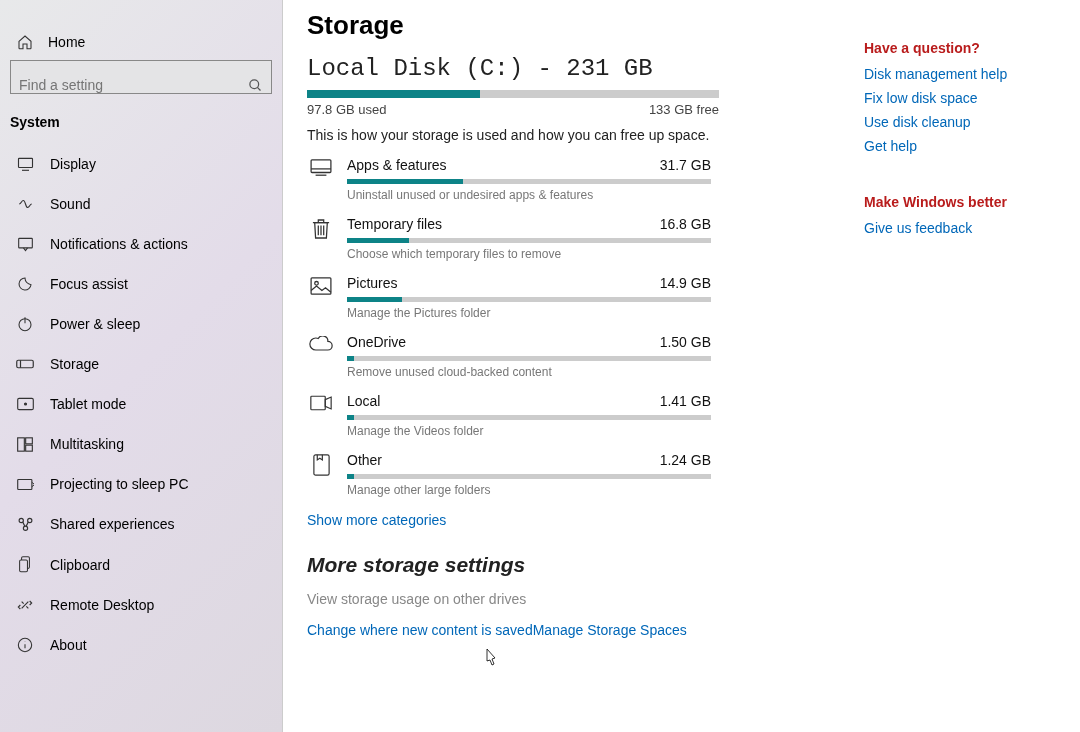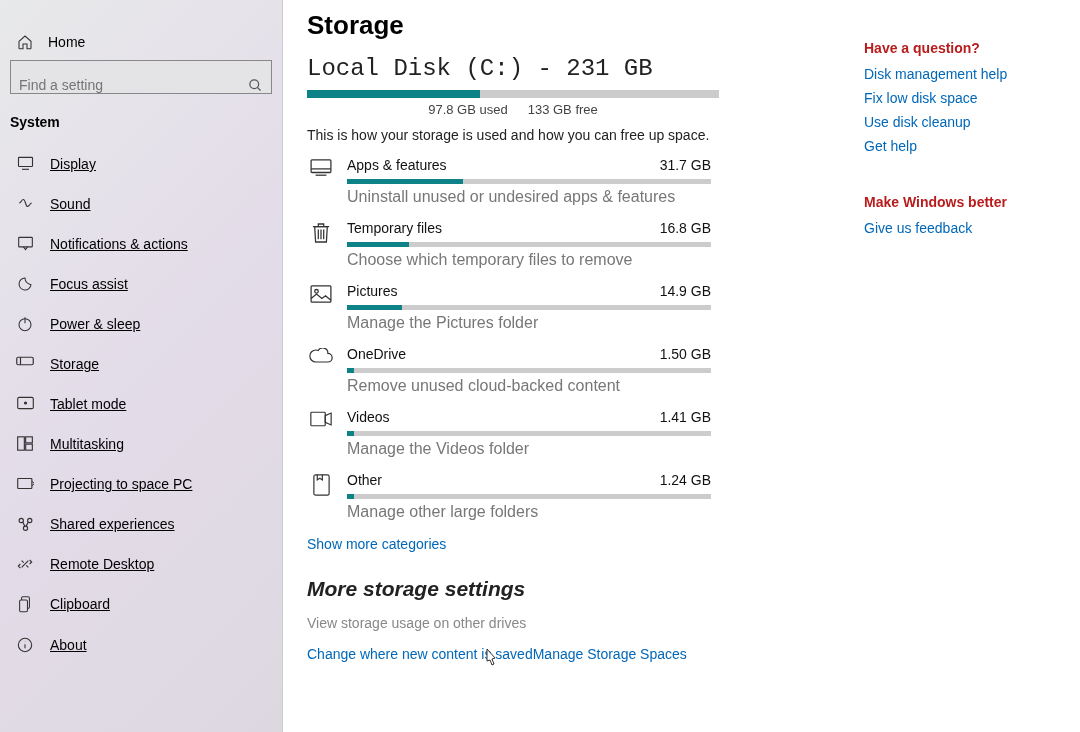--- a/index.html
+++ b/index.html
@@ -4,37 +4,37 @@
 <style>
 * { margin:0; padding:0; box-sizing:border-box; font-family:"Segoe UI",Arial,sans-serif; }
 body { width:1080px; height:732px; background:#fff; overflow:hidden; display:flex; }
 .sidebar { width:283px; height:100%; background:linear-gradient(135deg,#e8e9ea 0%,#e3dce9 50%,#ddd8e0 100%); padding:28px 0; border-right:1px solid #ccc; }
 .home-row { display:flex; align-items:center; padding:6px 16px 10px 16px; font-size:14px; }
 .home-row .icon { width:18px; display:inline-flex; justify-content:center; margin-right:14px; }
 .search-wrap { padding:0 10px 16px 10px; }
 .search { display:flex; align-items:flex-end; border:1px solid #888; background:#e4e4e6; height:34px; padding:0 8px; }
 .search input { flex:1; border:0; background:transparent; font-size:14px; color:#555; outline:none; }
 .section-title { font-weight:600; font-size:14px; padding:4px 10px 14px 10px; }
-.nav-item { display:flex; align-items:flex-start; padding:12px 16px; font-size:14px; cursor:pointer;text-decoration:underline; }
+.nav-item { display:flex; align-items:center; padding:12px 16px; font-size:14px; cursor:pointer; }
 .nav-item .icon { width:18px; display:inline-flex; justify-content:center; margin-right:16px; }
 .main { flex:1; display:flex; padding:10px 20px 0 24px; overflow:hidden; }
 .col-main { flex:1; min-width:0; }
 h1.page-title { font-weight:600; font-size:26px; margin-bottom:14px; }
 .disk-title { font-weight:400; font-size:24px; color:#222; margin-bottom:8px;font-family:Liberation Mono, monospace; }
 .disk-bar { width:412px; height:8px; background:#ccc; position:relative; margin-bottom:4px; }
 .disk-bar .used { position:absolute; left:0; top:0; height:100%; background:#0d8387; }
-.disk-row { width:412px; display:flex; justify-content:center; font-size:13px; color:#444; margin-bottom:10px;gap:20px; }
+.disk-row { width:412px; display:flex; justify-content:space-between; font-size:13px; color:#444; margin-bottom:10px;gap:20px; }
 .body-text { font-size:14px; color:#222; margin-bottom:14px; }
 .cat { display:flex; align-items:flex-start; margin-bottom:14px; }
 .cat .cat-icon { width:28px; display:flex; justify-content:center; margin-right:12px; padding-top:2px; color:#333; }
 .cat .cat-body { flex:1; max-width:364px; }
 .cat .cat-head { display:flex; justify-content:space-between; font-size:14px; color:#111; margin-bottom:6px; }
 .cat .cat-bar { height:5px; background:#ccc; position:relative; margin-bottom:4px; }
 .cat .cat-bar .fill { position:absolute; left:0; top:0; height:100%; background:#0d8387; }
-.cat .cat-desc { font-size:16px; color:#777; }
+.cat .cat-desc { font-size:12px; color:#777; }
 .link { color:#0067b8; font-size:14px; cursor:pointer; display:inline-block; }
 .section-h { font-size:21px; font-weight:600; margin:24px 0 14px 0; color:#222;font-style:italic; }
 .more-item { font-size:14px; margin-bottom:14px; }
 .muted { color:#888; }
 .col-right { width:210px; padding-left:14px; padding-top:30px; }
 .right-head { font-size:14px; font-weight:600; margin-bottom:10px; color:#b91c1c; }
 .right-link { font-size:14px; color:#0067b8; margin-bottom:8px; cursor:pointer; }
 .cursor { position:absolute; left:481px; top:648px; pointer-events:none; }
 svg { display:block; }
 </style>
@@ -134,49 +134,49 @@
         </span>
         <span>Multitasking</span>
       </div>
       <div class="nav-item">
         <span class="icon">
           <svg width="17" height="15" viewBox="0 0 24 20" fill="none" stroke="#333" stroke-width="1.6">
             <rect x="1" y="3" width="20" height="14" rx="1"></rect>
             <path d="M21 7l4 3-4 3" stroke-width="1.4"></path>
           </svg>
         </span>
-        <span>Projecting to space PC</span>
+        <span>Projecting to sleep PC</span>
       </div>
       <div class="nav-item">
         <span class="icon">
           <svg width="17" height="16" viewBox="0 0 24 22" fill="none" stroke="#333" stroke-width="1.6">
             <circle cx="6" cy="6" r="3"></circle>
             <circle cx="18" cy="6" r="3"></circle>
             <circle cx="12" cy="17" r="3"></circle>
             <path d="M8 8l3 6M16 8l-3 6"></path>
           </svg>
         </span>
         <span>Shared experiences</span>
       </div>
       <div class="nav-item">
         <span class="icon">
-          <svg width="16" height="16" viewBox="0 0 24 24" fill="none" stroke="#333" stroke-width="1.7">
-            <path d="M17 7l-10 10M7 7l3 3M14 14l3 3M5 12l-3 3 3 3M19 12l3-3-3-3"></path>
-          </svg>
-        </span>
-        <span>Remote Desktop</span>
-      </div>
-      <div class="nav-item">
-        <span class="icon">
           <svg width="15" height="17" viewBox="0 0 22 26" fill="none" stroke="#333" stroke-width="1.6">
             <rect x="5" y="1" width="12" height="18" rx="2"></rect>
             <rect x="2" y="6" width="12" height="18" rx="2" fill="#e3dce9"></rect>
           </svg>
         </span>
         <span>Clipboard</span>
+      </div>
+      <div class="nav-item">
+        <span class="icon">
+          <svg width="16" height="16" viewBox="0 0 24 24" fill="none" stroke="#333" stroke-width="1.7">
+            <path d="M17 7l-10 10M7 7l3 3M14 14l3 3M5 12l-3 3 3 3M19 12l3-3-3-3"></path>
+          </svg>
+        </span>
+        <span>Remote Desktop</span>
       </div>
       <div class="nav-item">
         <span class="icon">
           <svg width="16" height="16" viewBox="0 0 24 24" fill="none" stroke="#333" stroke-width="1.6">
             <circle cx="12" cy="12" r="10"></circle>
             <line x1="12" y1="7" x2="12" y2="7.5"></line>
             <line x1="12" y1="11" x2="12" y2="17"></line>
           </svg>
         </span>
         <span>About</span>
@@ -275,21 +275,21 @@
         </div>
         <div class="cat">
           <div class="cat-icon">
             <svg width="22" height="16" viewBox="0 0 26 18" fill="none" stroke="#333" stroke-width="1.4">
               <rect x="1" y="1" width="17" height="16" rx="1"></rect>
               <path d="M18 5l7-3v14l-7-3z"></path>
             </svg>
           </div>
           <div class="cat-body">
             <div class="cat-head">
-              <span>Videos</span>
+              <span>Local</span>
               <span>1.41 GB</span>
             </div>
             <div class="cat-bar">
               <div class="fill" style="width:2%"></div>
             </div>
             <div class="cat-desc">Manage the Videos folder</div>
           </div>
         </div>
         <div class="cat">
           <div class="cat-icon">

